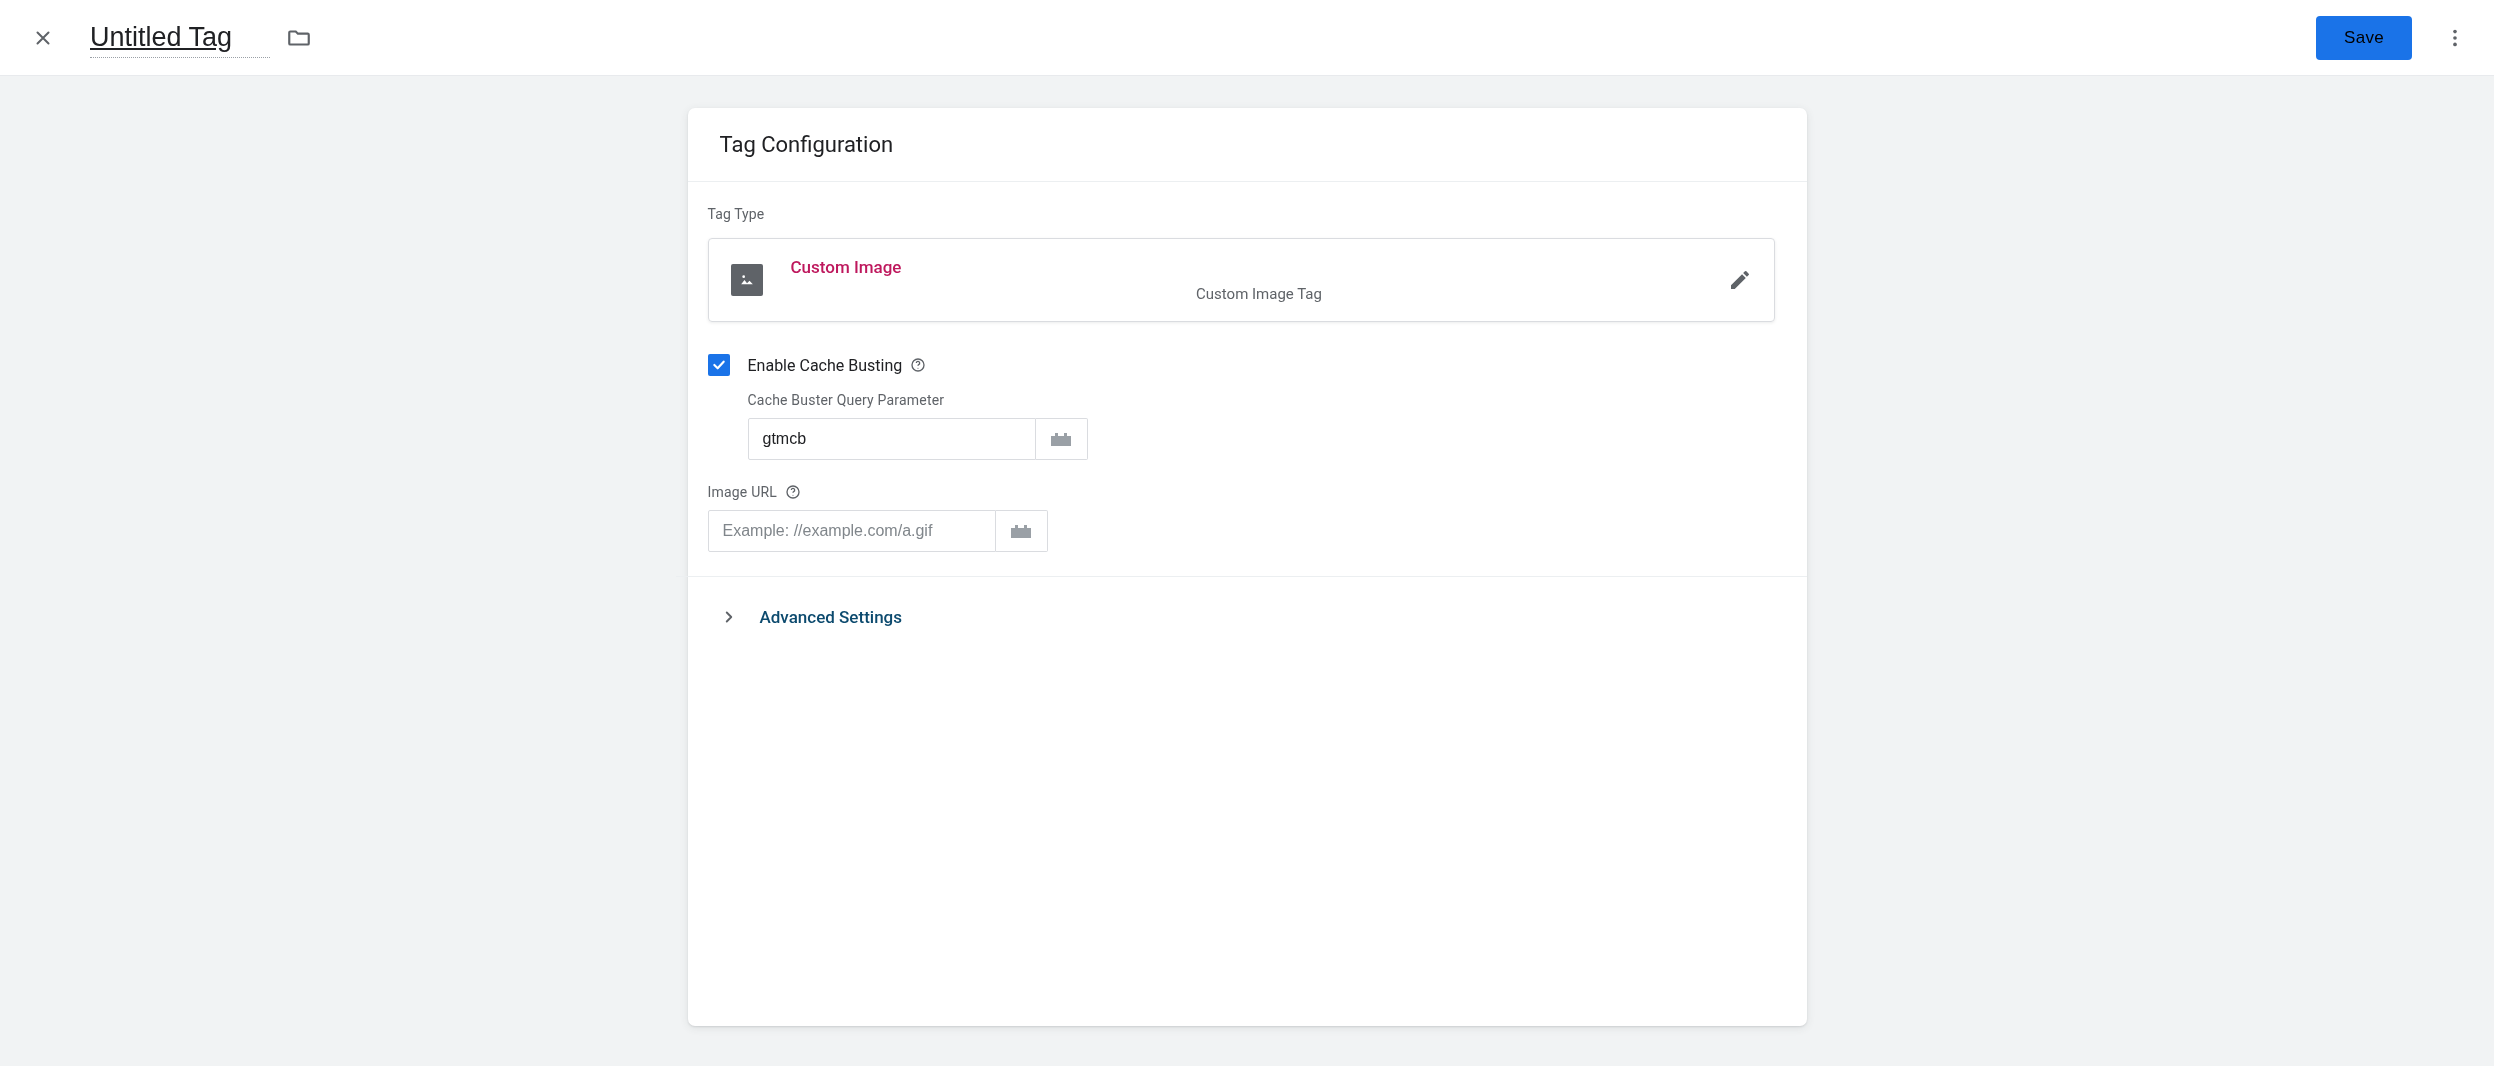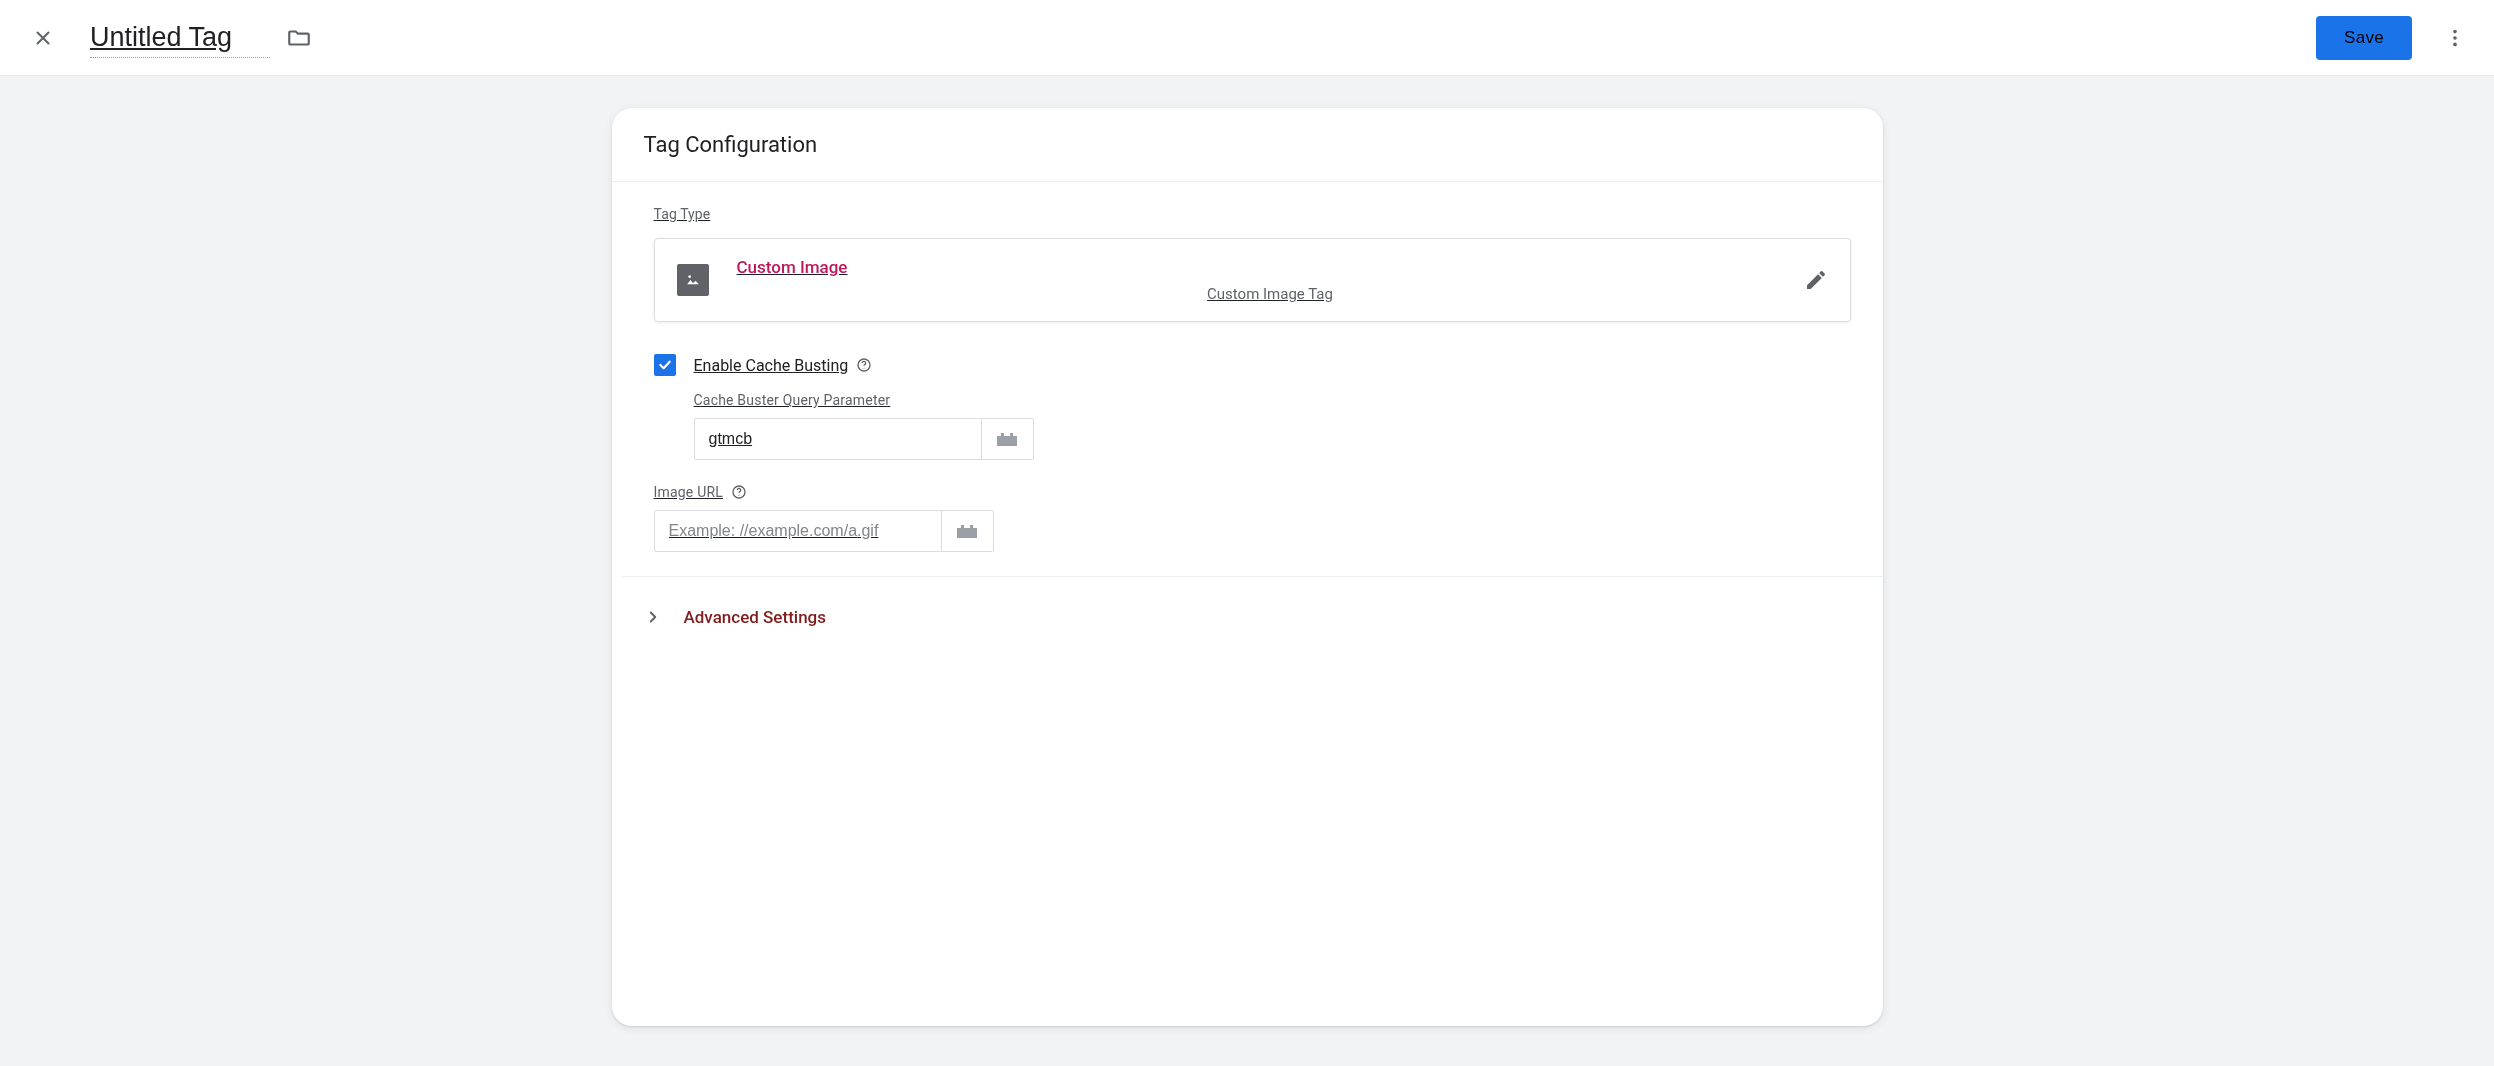--- a/index.html
+++ b/index.html
@@ -68,34 +68,33 @@
   }
   .workspace {
     background: #f1f3f4;
     min-height: calc(100vh - 76px);
     padding: 32px 0 40px;
     display: flex;
     justify-content: center;
   }
   .card {
     background: #fff;
-    width: 1271px;
-    border-radius: 20px;
+    width: 1119px;
+    border-radius: 7px;
     box-shadow: 0 1px 2px rgba(60,64,67,0.13), 0 2px 8px rgba(60,64,67,0.10);
   }
   .card-header {
     font-size: 22px;
     font-weight: 400;
     color: #202124;
     padding: 24px 32px;
     border-bottom: 1px solid #eceff1;
   }
   .card-body {
-    padding: 24px 32px 8px 42px;
-    text-decoration: underline;
+    padding: 24px 32px 8px 20px;
   }
   .section-label {
     font-size: 14px;
     color: #5f6368;
     letter-spacing: 0.1px;
     margin-bottom: 16px;
   }
   .selected-tile {
     border: 1px solid #dadce0;
     border-radius: 4px;
@@ -162,21 +161,21 @@
   .nested { margin-left: 40px; }
 
   .divider { border-top: 1px solid #eceff1; margin: 24px -32px 0 -32px; }
 
   .expand-row {
     display: flex; align-items: center;
     padding: 22px 32px;
     cursor: pointer;
   }
   .chevron { color: #5f6368; margin-right: 22px; display:flex; align-items:center; }
-  .expand-label { font-size: 17px; font-weight: 500; color: #7f1d1d; }
+  .expand-label { font-size: 17px; font-weight: 500; color: #0c4a6e; }
 
   svg { display: block; }
 </style>
 </head>
 <body>
 
 <div class="topbar">
   <div class="close-btn">
     <svg width="22" height="22" viewBox="0 0 24 24" fill="none" stroke="currentColor" stroke-width="2.2" stroke-linecap="round">
         <path d="M6 6 L18 18 M18 6 L6 18"></path>

